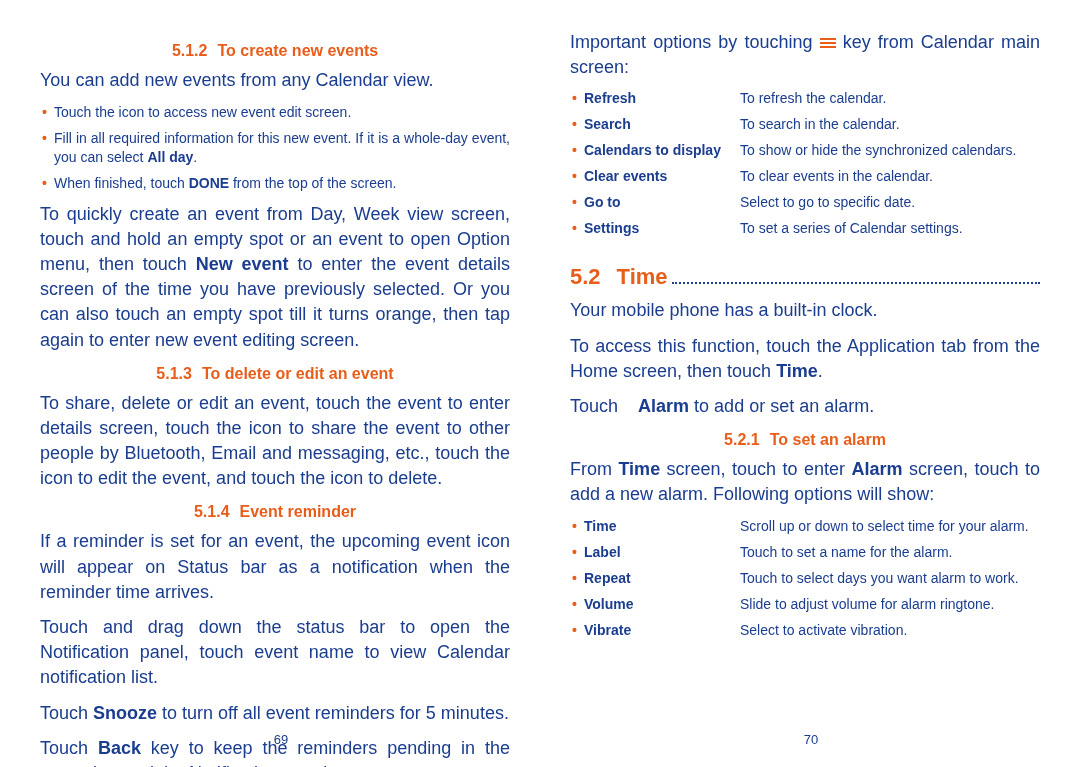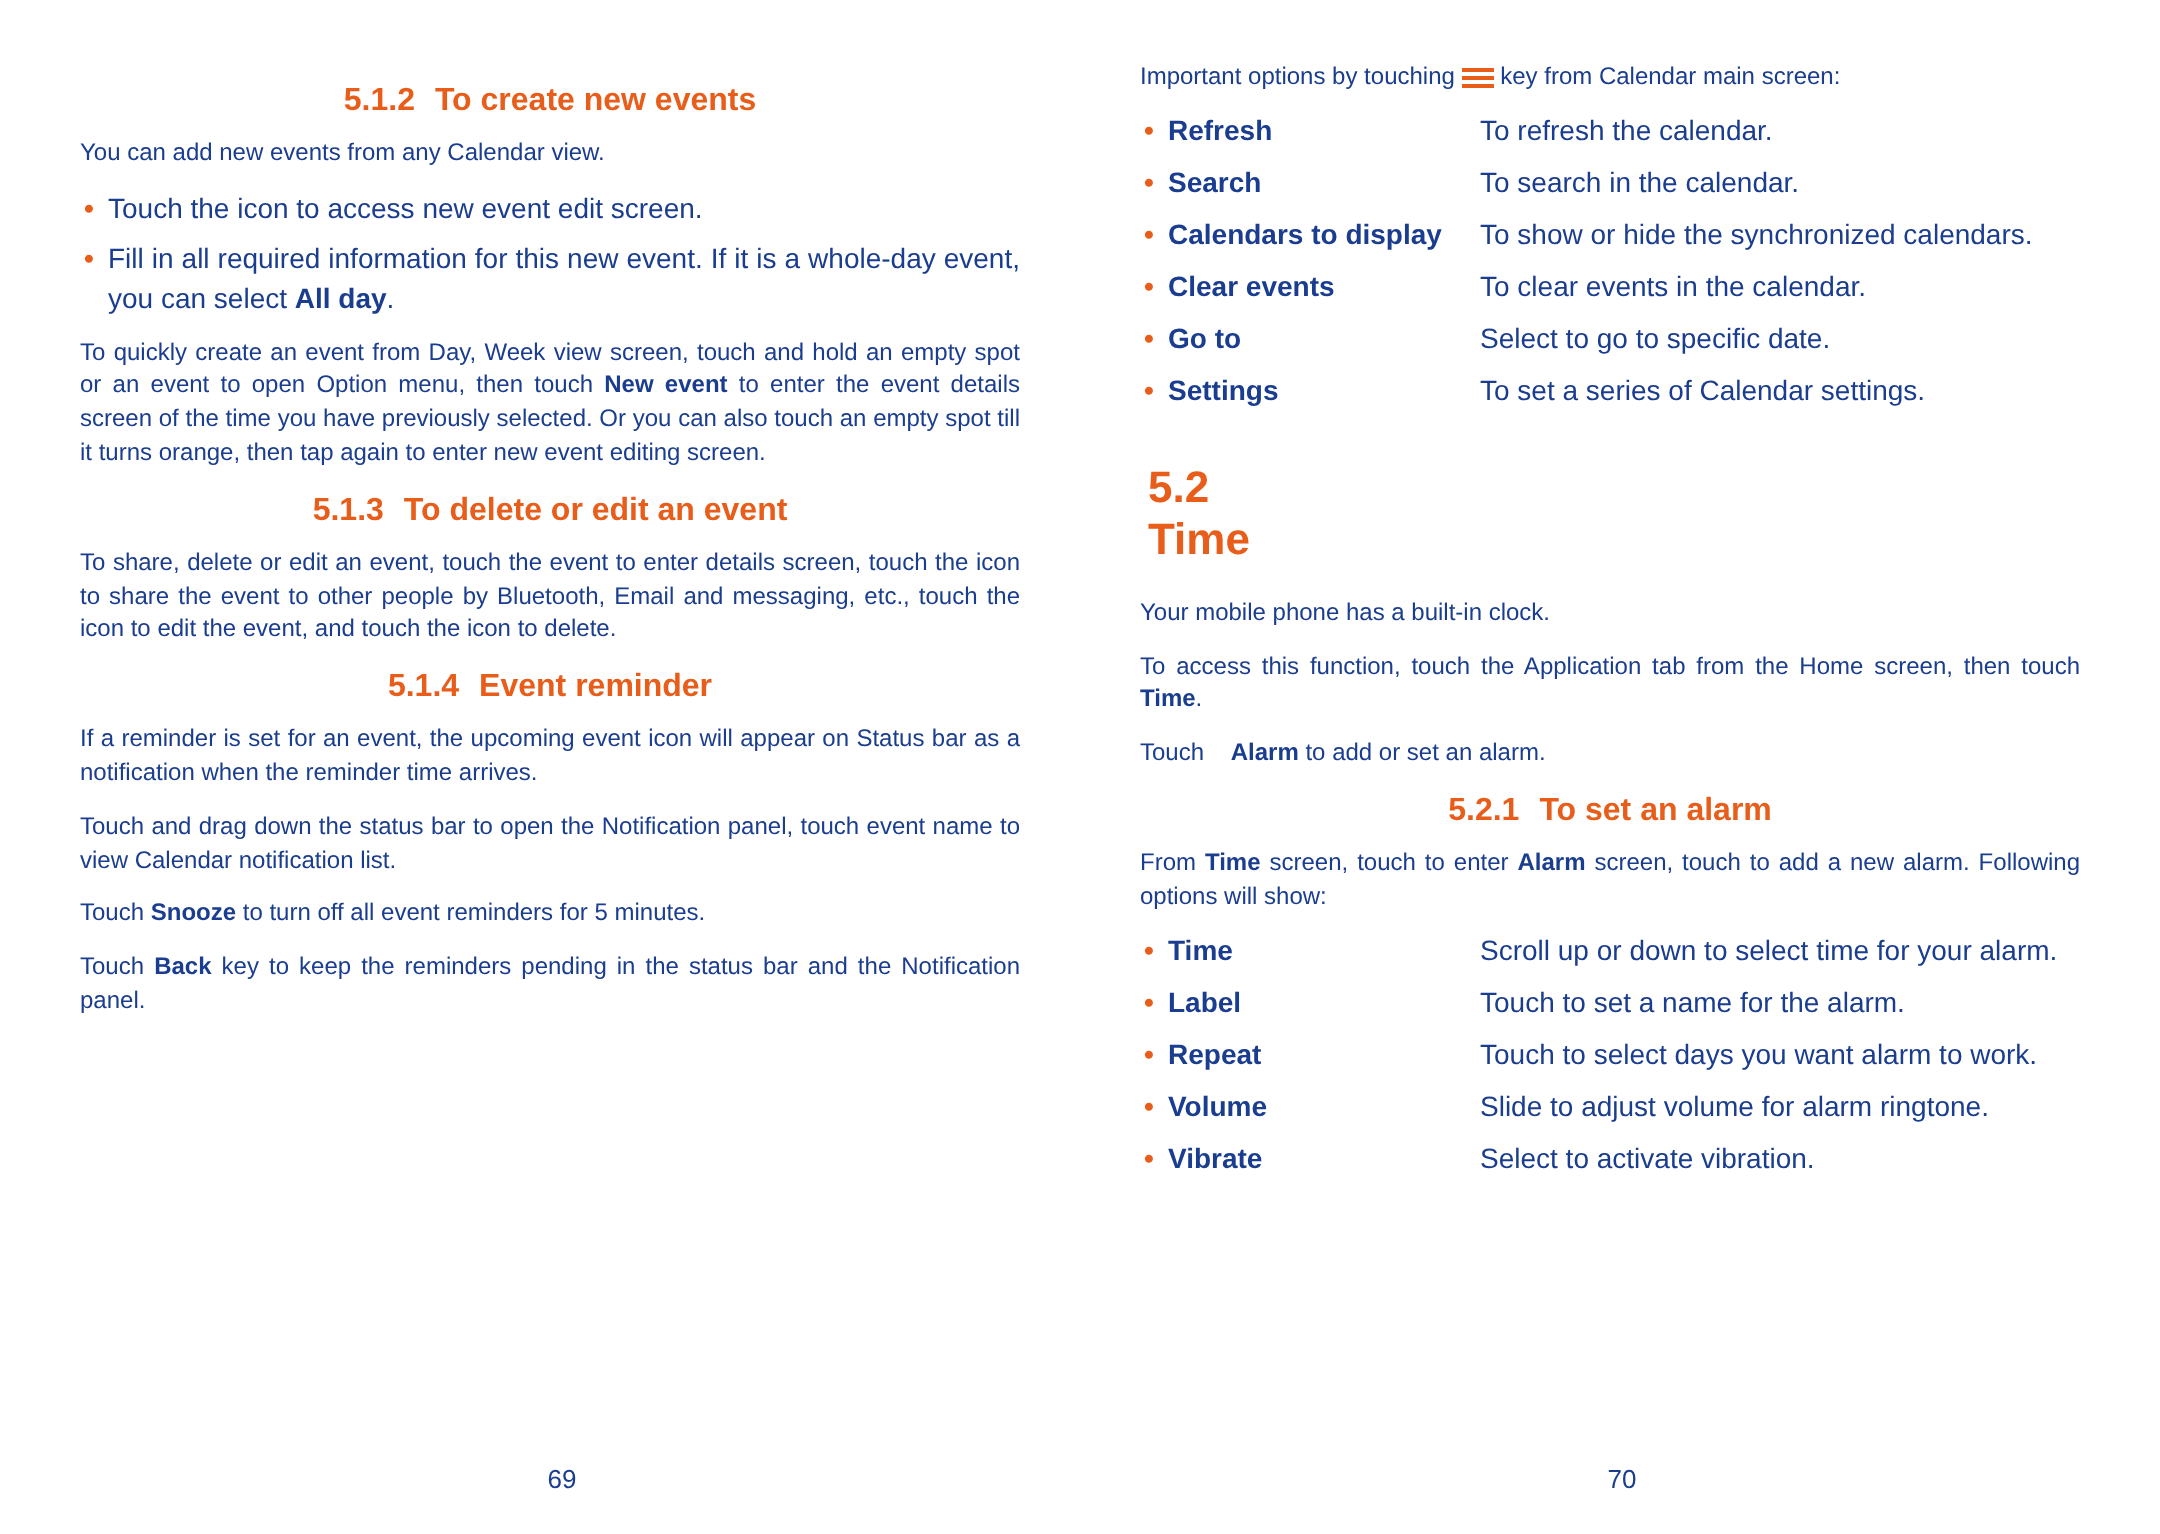--- a/index.html
+++ b/index.html
@@ -27,41 +27,40 @@
       margin-bottom: 8px;
       margin-top: 12px;
       text-align: center;
     }
     .h3 .num { margin-right: 10px; }
     .h2-row {
       display: flex;
       align-items: baseline;
       margin-top: 18px;
       margin-bottom: 8px;
-      flex-direction: column;
     }
     .h2-num {
       color: #e85d1a;
       font-weight: bold;
       font-size: 22px;
       margin-right: 16px;
     }
     .h2-title {
       color: #e85d1a;
       font-weight: bold;
       font-size: 22px;
     }
     .h2-dots {
       flex: 1;
       border-bottom: 2px dotted #1a3d8f;
       margin-left: 4px;
       margin-bottom: 5px;
     }
     p {
-      font-size: 12px;
+      font-size: 18px;
       line-height: 1.4;
       margin-bottom: 10px;
       text-align: justify;
     }
     ul {
       list-style: none;
       margin-bottom: 8px;
     }
     ul li {
       font-size: 14px;
@@ -119,20 +118,21 @@
 
 <div class="col col-left">
   <div class="content">
     <div class="h3">
       <span class="num">5.1.2</span><span>To create new events</span>
     </div>
     <p>You can add new events from any Calendar view.</p>
     <ul>
       <li><span>Touch the icon </span><span> to access new event edit screen.</span></li>
       <li><span>Fill in all required information for this new event. If it is a whole-day event, you can select </span><span class="strong">All day</span><span>.</span></li>
+      <li><span>When finished, touch </span><span class="strong">DONE</span><span> from the top of the screen.</span></li>
     </ul>
     <p>
       <span>To quickly create an event from Day, Week view screen, touch and hold an empty spot or an event to open Option menu, then touch </span><span class="strong">New event</span><span> to enter the event details screen of the time you have previously selected. Or you can also touch an empty spot till it turns orange, then tap again to enter new event editing screen.</span>
     </p>
 
     <div class="h3">
       <span class="num">5.1.3</span><span>To delete or edit an event</span>
     </div>
     <p>To share, delete or edit an event, touch the event to enter details screen, touch the icon   to share the event to other people by Bluetooth, Email and messaging, etc., touch the icon   to edit the event, and touch the icon   to delete.</p>
 

